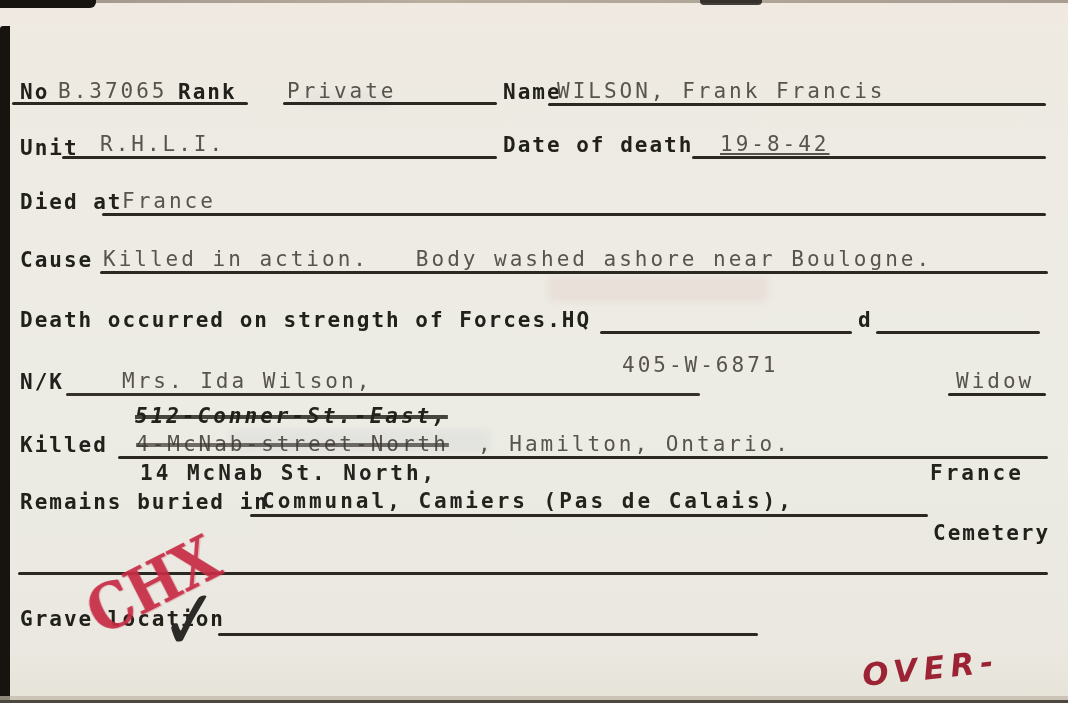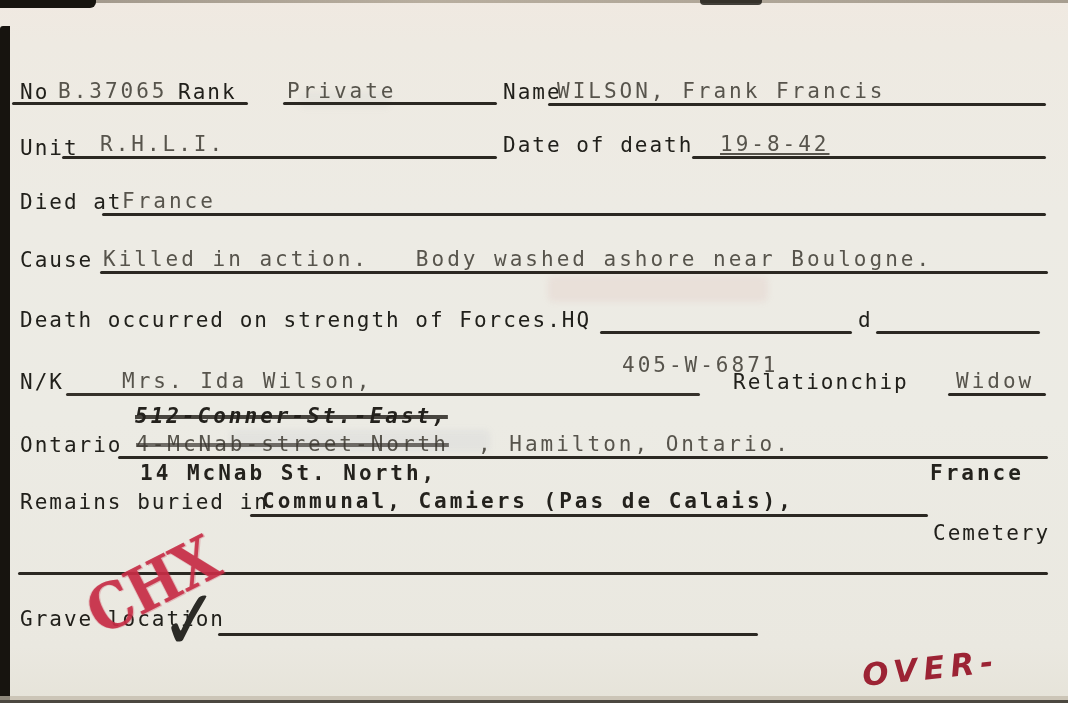--- a/index.html
+++ b/index.html
@@ -9,21 +9,21 @@
         background:linear-gradient(180deg,#f0e9e1 0%,#eeeae2 6%,#edebe4 30%,#ecebe4 60%,#eae8e0 92%,#e6e3d9 100%);}
   
   .edge{position:absolute;background:#17140f;}
   .edge-top-line{left:0;top:0;width:1068px;height:3px;background:linear-gradient(90deg,#5a4f3f,#8a7d68 40%,#6b604e);opacity:.55;}
   .edge-top-wedge{left:0;top:0;width:96px;height:8px;border-radius:0 0 6px 0;}
   .edge-top-mark{left:700px;top:0;width:62px;height:5px;opacity:.8;border-radius:0 0 4px 4px;}
   .edge-left{left:0;top:26px;width:10px;height:677px;border-radius:3px 0 0 0;}
   .edge-bottom-beige{position:absolute;left:0;top:696px;width:1068px;height:4px;background:#c0b8a8;opacity:.7;}
   .edge-bottom-dark{position:absolute;left:0;top:700px;width:1068px;height:3px;background:#4c4840;}
   
-  .lab{position:absolute;color:#21201b;font-weight:400;font-size:21px;letter-spacing:2px;white-space:pre;}
+  .lab{position:absolute;color:#21201b;font-weight:700;font-size:21px;letter-spacing:2px;white-space:pre;}
   .val{position:absolute;color:#57544c;font-weight:400;font-size:21px;letter-spacing:3px;white-space:pre;}
   .val-dark{position:absolute;color:#24221d;font-weight:700;font-size:21px;letter-spacing:3px;white-space:pre;}
   .struck{text-decoration:line-through;text-decoration-thickness:4px;text-decoration-color:rgba(34,31,26,.82);}
   .struck-light{text-decoration:line-through;text-decoration-thickness:3.5px;text-decoration-color:rgba(58,54,48,.7);}
   .rule{position:absolute;height:3px;background:#2b2822;border-radius:2px;}
   .rule.soft{background:#35312a;}
   
   .stamp{position:absolute;left:74px;top:583px;font-family:"DejaVu Serif","Liberation Serif",serif;
          font-weight:700;font-size:56px;letter-spacing:-1px;color:rgba(198,44,69,.88);
          transform:rotate(-27deg) scaleY(1.12);transform-origin:left top;
@@ -74,27 +74,26 @@
   <div class="rule" style="left:100px;top:271px;width:948px;"></div>
 
   <span class="lab" style="left:20px;top:308px;">Death occurred on strength of Forces.HQ</span>
   <span class="val" style="left:622px;top:307px;margin-top:46px;">405-W-6871</span>
   <span class="lab" style="left:858px;top:308px;">d</span>
   <div class="rule" style="left:600px;top:331px;width:252px;"></div>
   <div class="rule" style="left:876px;top:331px;width:164px;"></div>
 
   <span class="lab" style="left:20px;top:370px;">N/K</span>
   <span class="val" style="left:122px;top:369px;">Mrs. Ida Wilson,</span>
-  <span class="lab" style="left:733px;top:370px;">Relationchip</span>
   <span class="val" style="left:956px;top:369px;">Widow</span>
   <div class="rule soft" style="left:66px;top:393px;width:634px;"></div>
   <div class="rule" style="left:948px;top:393px;width:98px;"></div>
 
   <span class="val-dark struck" style="left:135px;top:404px;font-style:italic;">512-Conner-St.-East,</span>
-  <span class="lab" style="left:20px;top:433px;">Ontario</span>
+  <span class="lab" style="left:20px;top:433px;">Killed</span>
   <span class="val struck-light" style="left:136px;top:432px;">4-McNab-street-North</span>
   <span class="val" style="left:478px;top:432px;">, Hamilton, Ontario.</span>
   <div class="rule" style="left:118px;top:456px;width:930px;"></div>
   <span class="val-dark" style="left:140px;top:461px;">14 McNab St. North,</span>
   <span class="val-dark" style="left:930px;top:461px;">France</span>
 
   <span class="lab" style="left:20px;top:490px;">Remains buried in</span>
   <span class="val-dark" style="left:262px;top:489px;">Communal, Camiers (Pas de Calais),</span>
   <span class="lab" style="left:933px;top:492px;margin-top:29px;">Cemetery</span>
   <div class="rule" style="left:250px;top:514px;width:678px;"></div>

